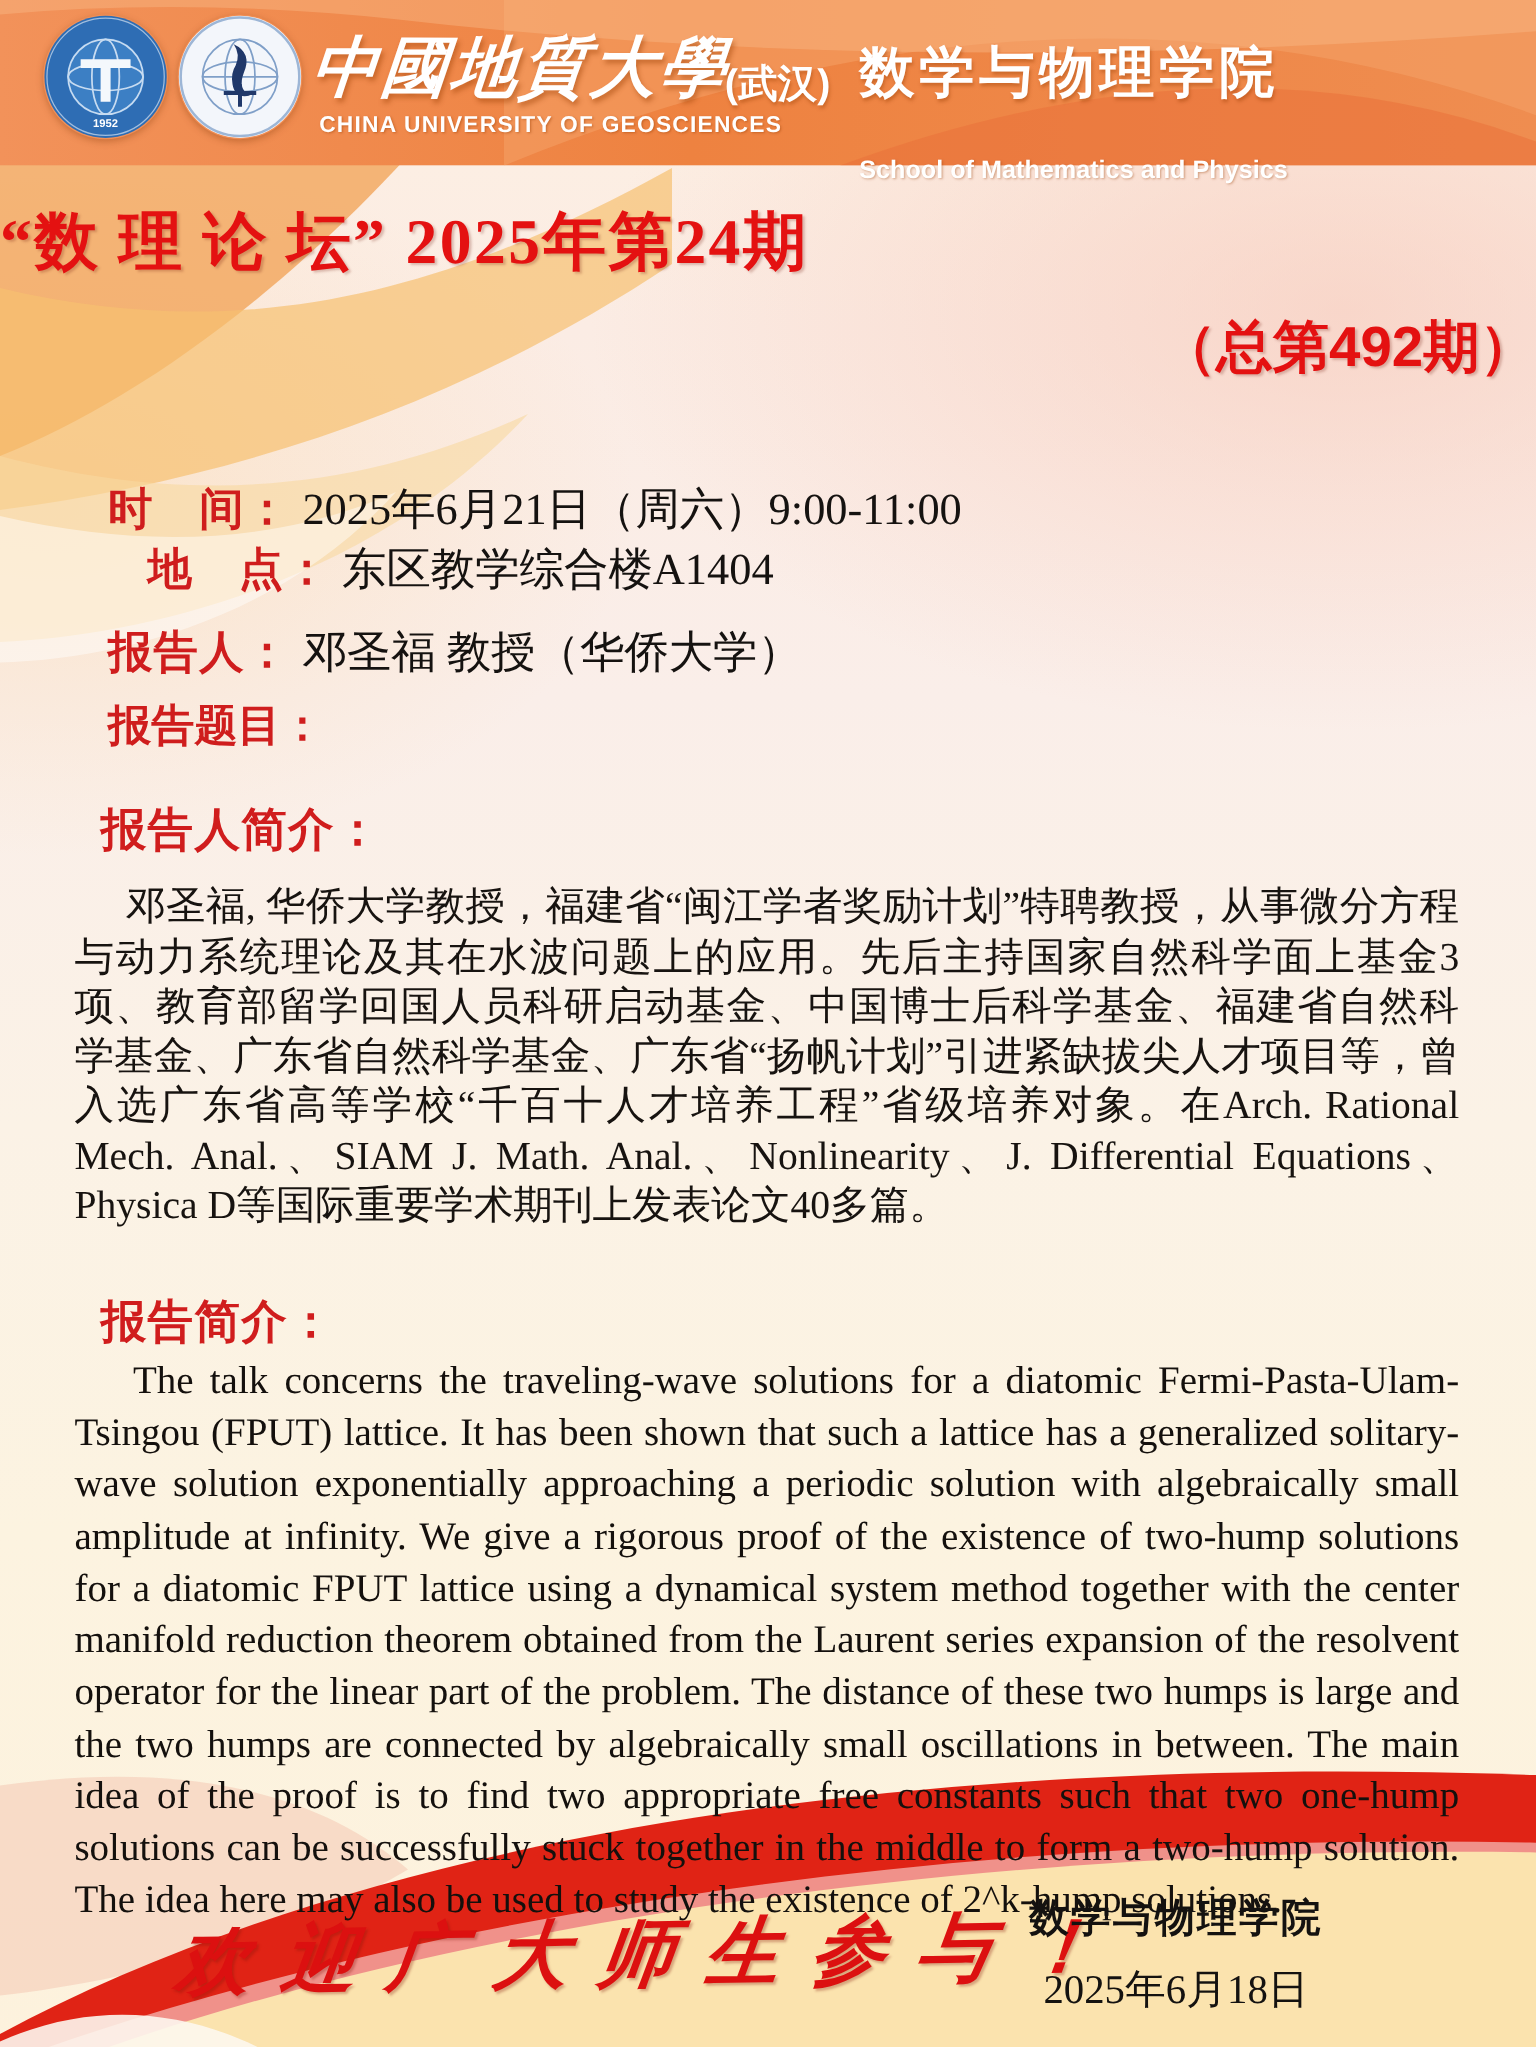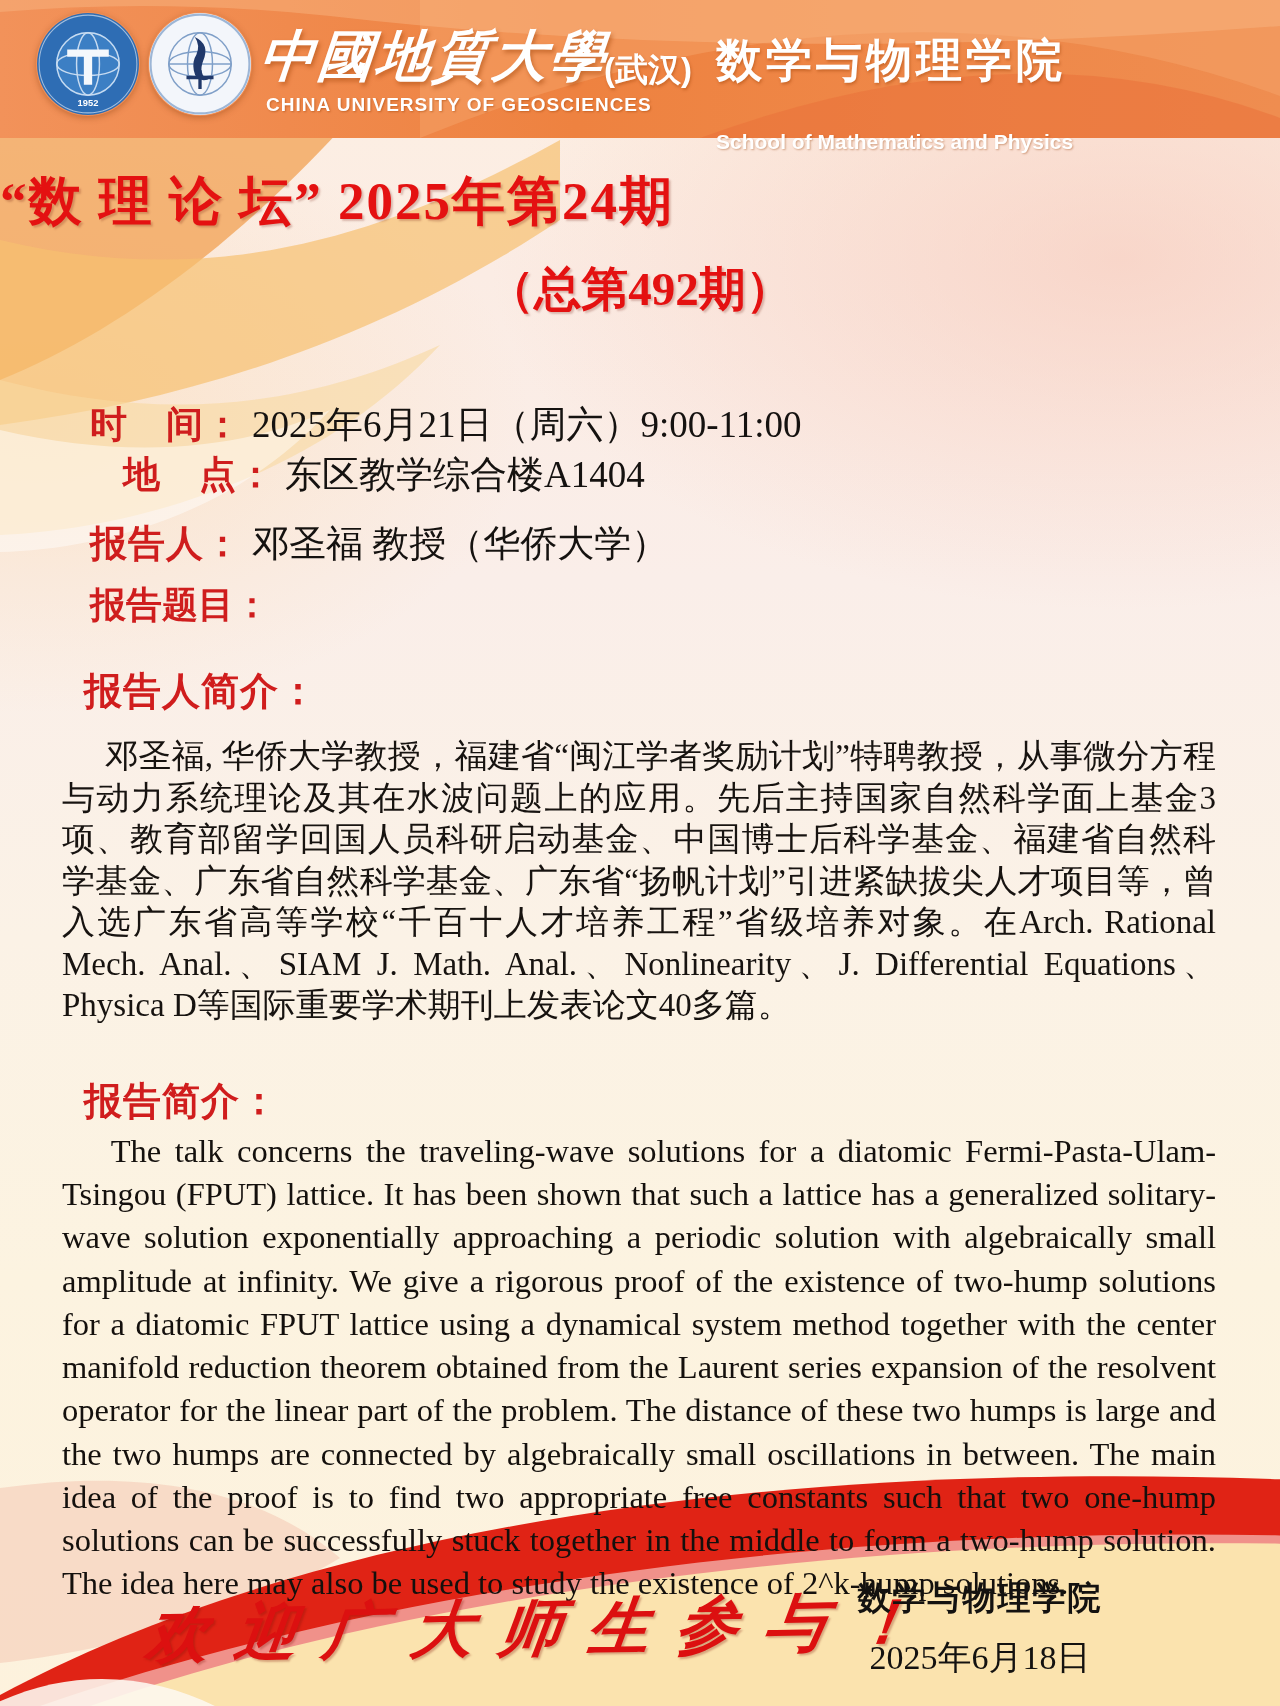--- a/index.html
+++ b/index.html
@@ -29,23 +29,23 @@
     letter-spacing:4px;text-shadow:1px 2px 3px rgba(150,60,0,.4);}
   .school-en{position:absolute;left:716px;top:92px;color:#fff;font-size:21px;font-weight:600;
     text-shadow:1px 1px 2px rgba(150,60,0,.4);margin-top:38px;}
   
   .swirl-left{position:absolute;left:0;top:130px;z-index:1;}
   .footer-deco{position:absolute;left:0;top:1428px;z-index:1;}
   
   .title1{position:absolute;left:0;top:166px;width:1280px;text-align:left;z-index:2;
     color:#e41111;font-size:53px;font-weight:700;letter-spacing:2px;
     font-family:"Liberation Serif",serif;text-shadow:2px 2px 2px rgba(120,30,20,.25);}
-  .title2{position:absolute;left:0;top:258px;width:1280px;text-align:center;z-index:2;
+  .title2{position:absolute;left:0;top:258px;width:1280px;text-align:right;z-index:2;
     color:#e41111;font-size:47px;font-weight:700;
-    font-family:Liberation Serif, serif;text-shadow:2px 2px 2px rgba(120,30,20,.25);}
+    font-family:Liberation Sans, sans-serif;text-shadow:2px 2px 2px rgba(120,30,20,.25);}
   
   .row{position:absolute;left:90px;display:flex;align-items:baseline;z-index:2;}
   .row-label{color:#cf1d1d;font-size:37px;font-weight:700;letter-spacing:1px;white-space:pre;}
   .row-value{color:#151210;font-size:37px;margin-left:10px;font-family:"Liberation Serif",serif;}
   .row-time{top:400px;}
   .row-venue{top:450px;margin-left:33px;}
   .row-speaker{top:519px;}
   .topic-label{position:absolute;left:90px;top:581px;z-index:2;color:#cf1d1d;font-size:36px;font-weight:700;}
   .topic-value{position:absolute;left:252px;top:556px;width:916px;z-index:2;color:#14110e;
     font-size:34px;line-height:1.38;font-family:"Liberation Serif",serif;}

